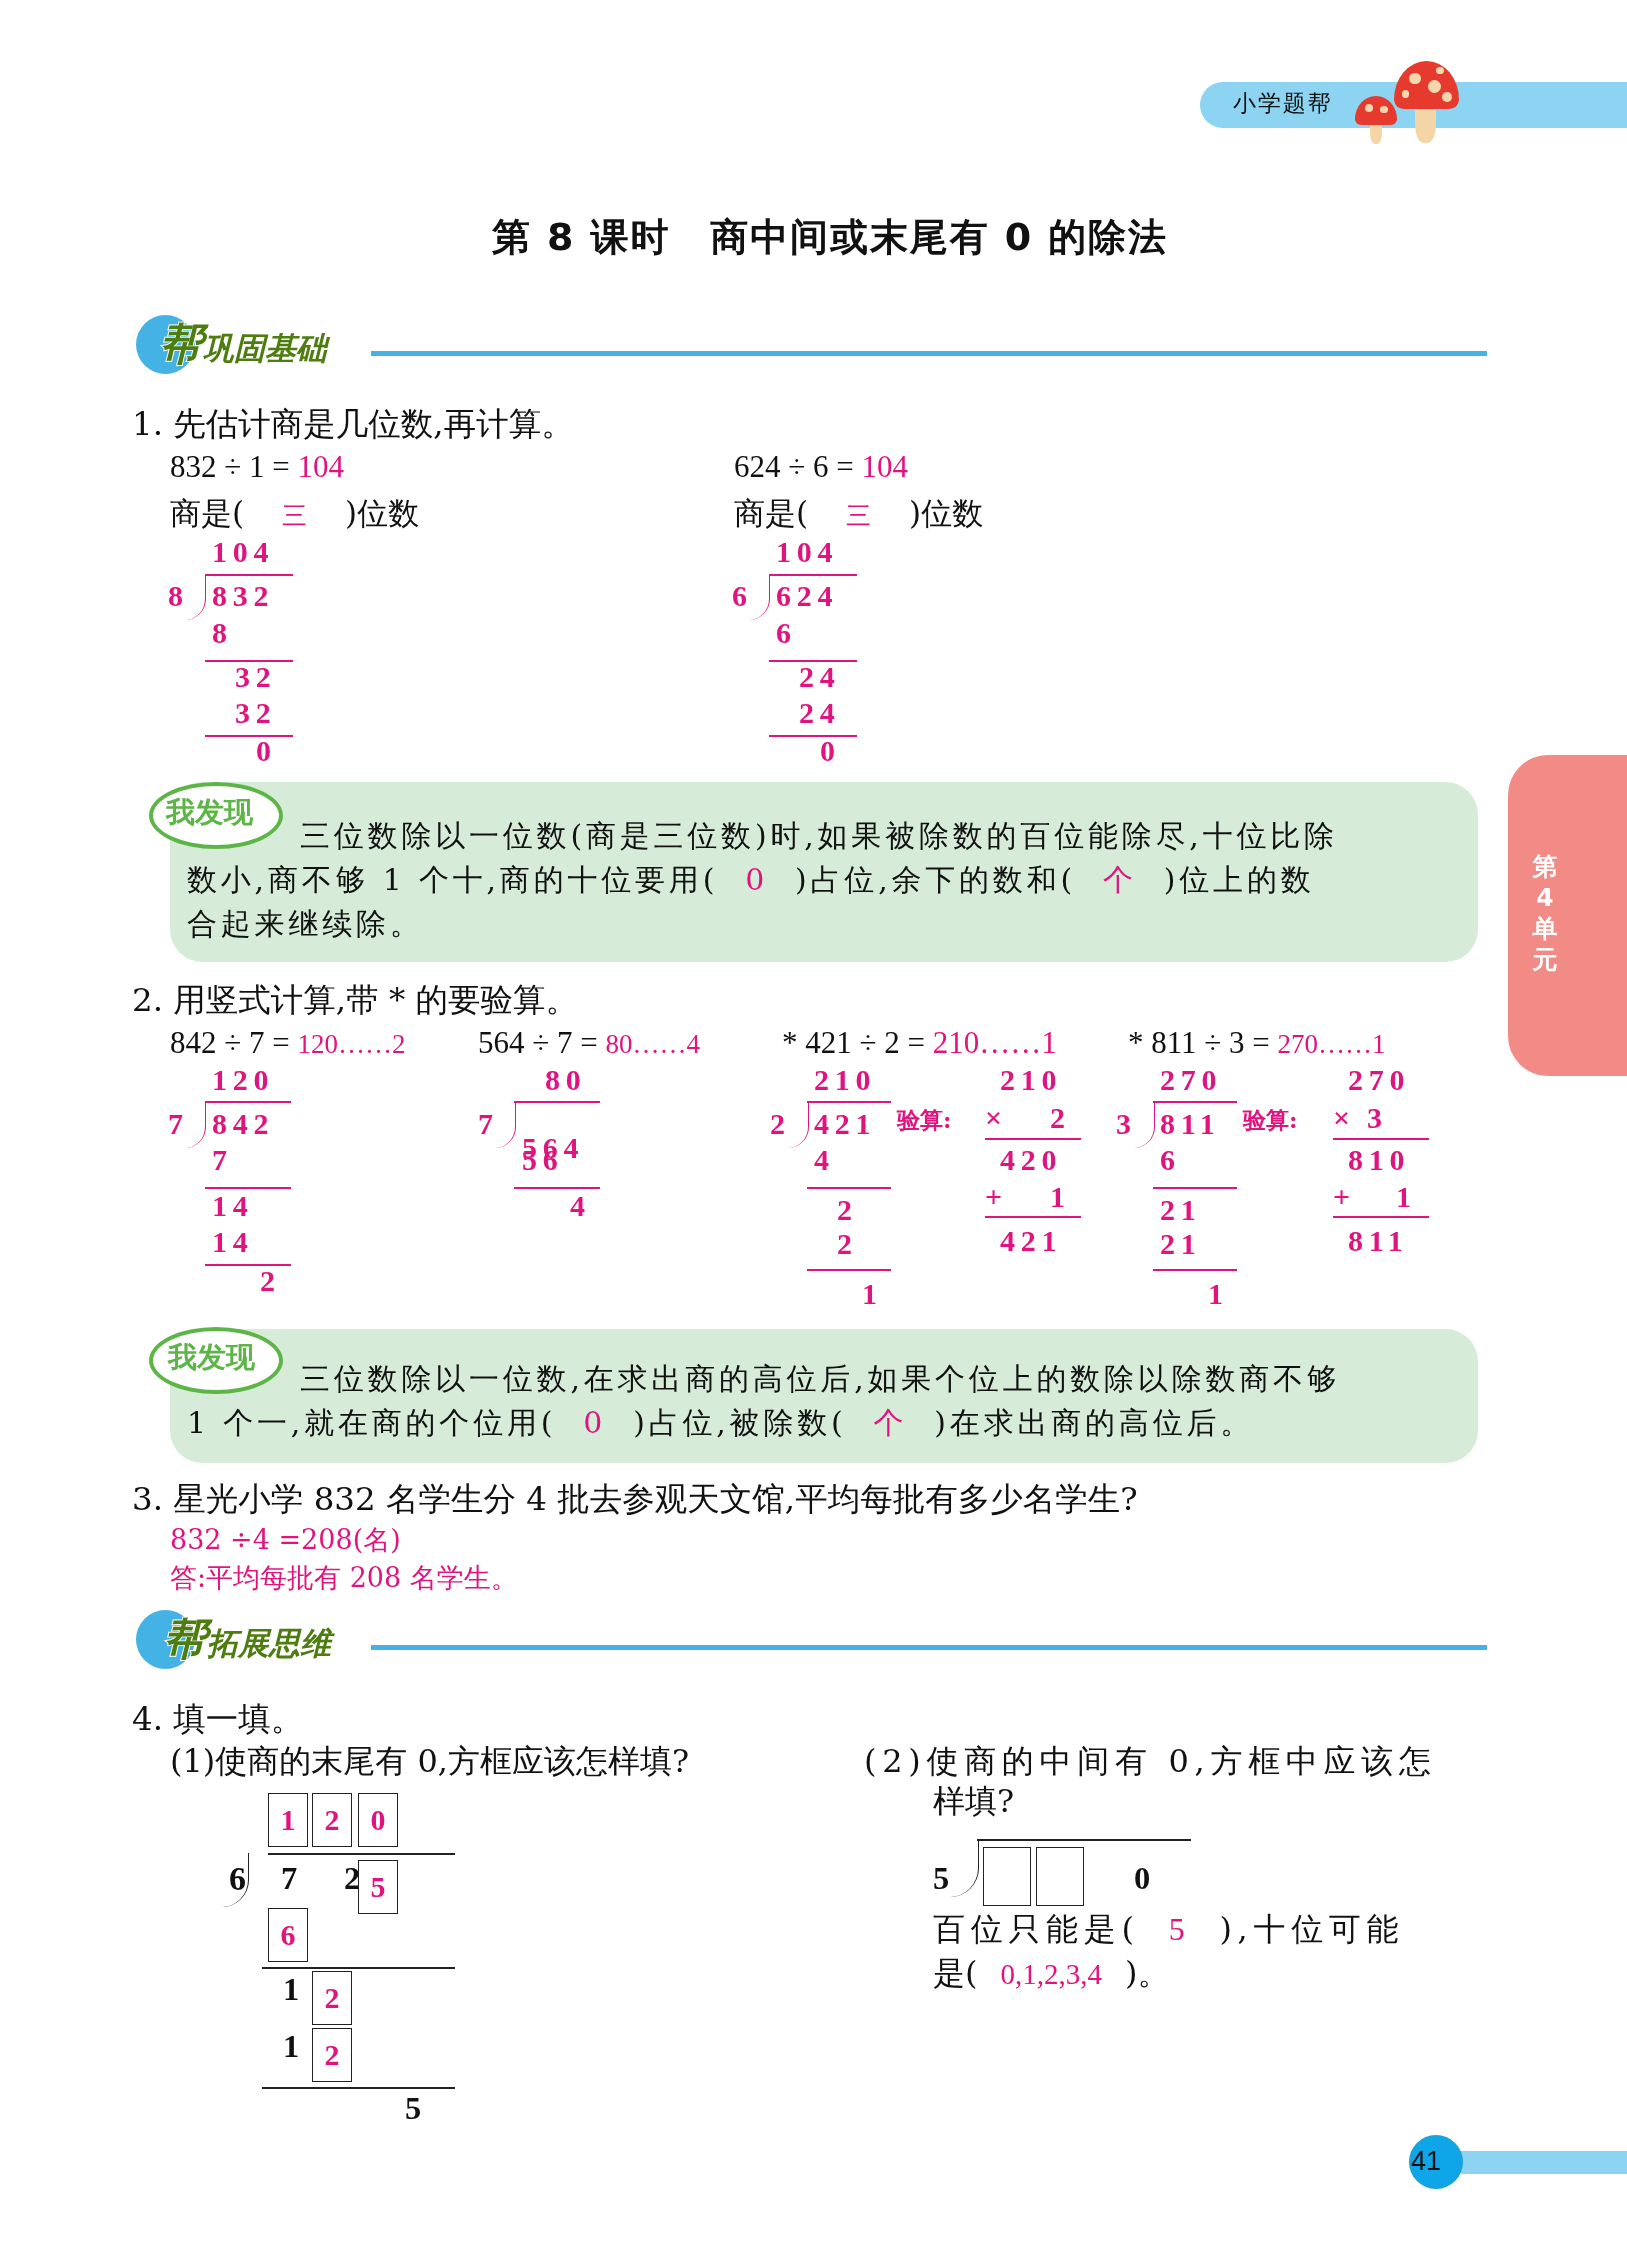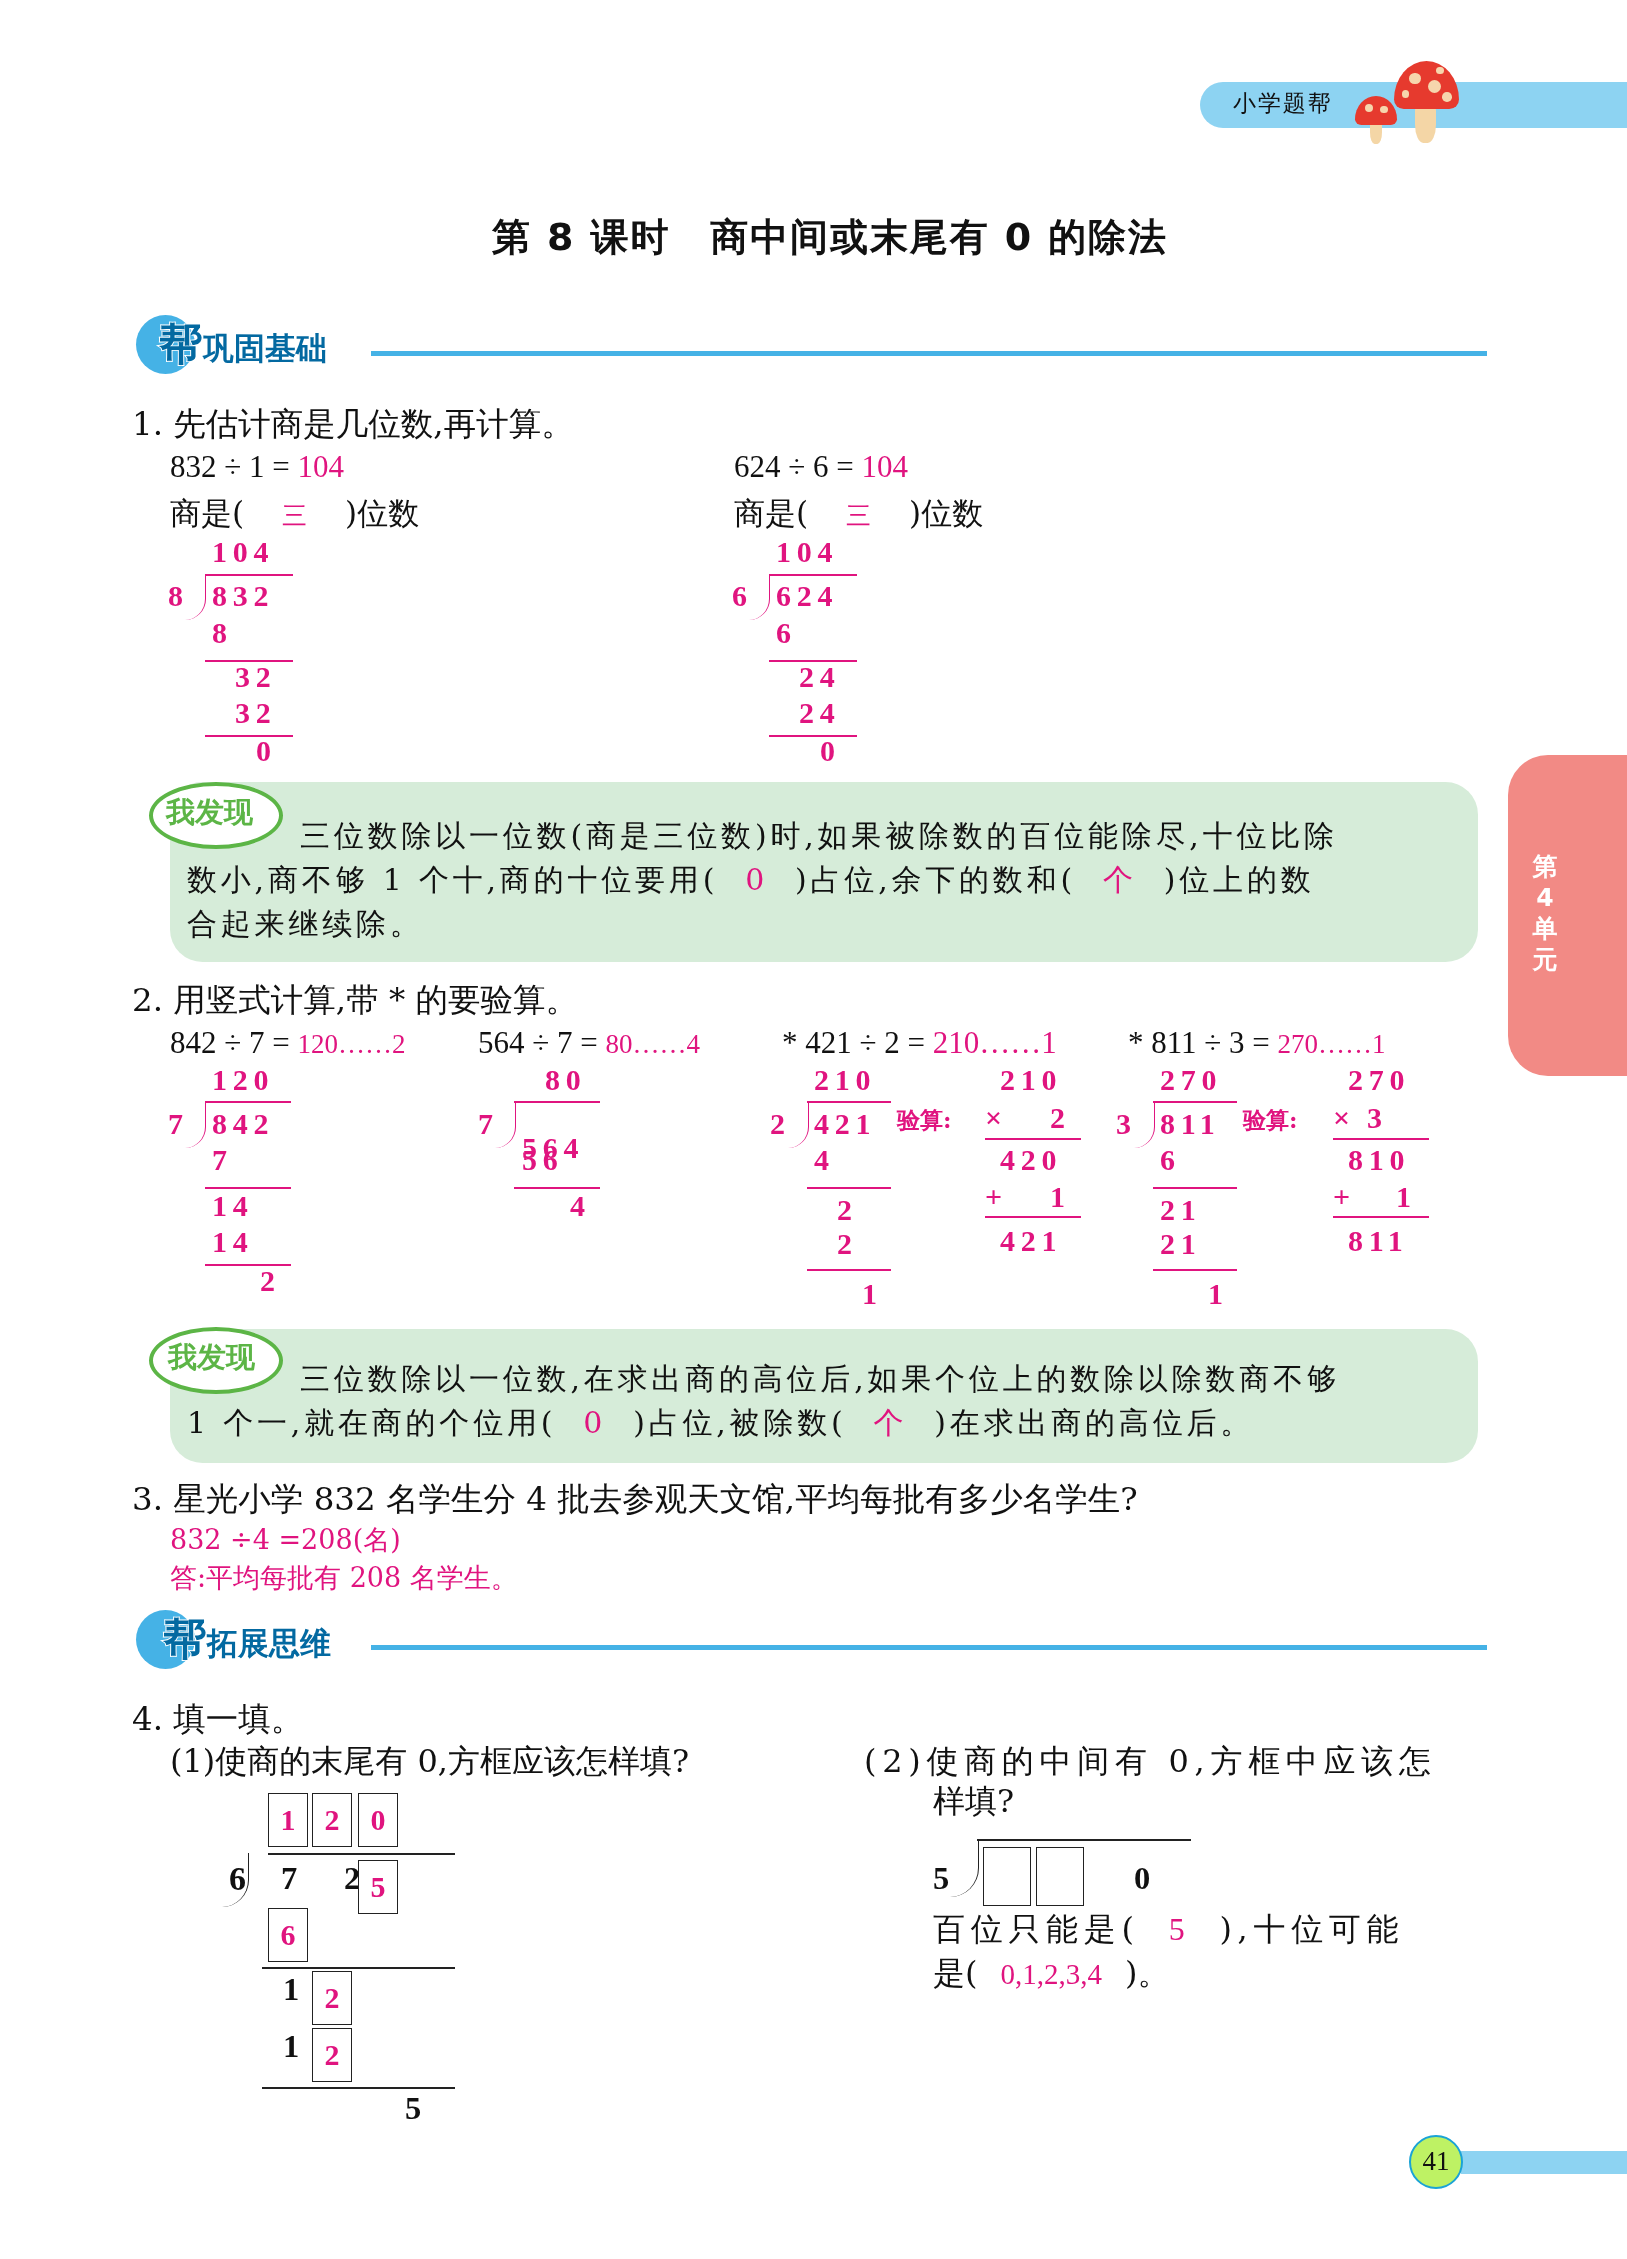--- a/index.html
+++ b/index.html
@@ -15,21 +15,21 @@
   .banner-text { left: 1233px; top: 88px; font-family: "DejaVu Sans", sans-serif; font-size: 23px; color: #111; letter-spacing: 1.9px; }
   .mushroom .cap { position: absolute; background: #e63a2e; border-radius: 50% 50% 15% 15% / 80% 80% 20% 20%; }
   .mushroom .stem { position: absolute; background: #f4d6a6; border-radius: 30% 30% 40% 40%; }
   .mushroom .dot { position: absolute; background: #f6d6ad; border-radius: 50%; }
 
   .title { left: 16px; width: 1628px; top: 212px; text-align: center; font-family: "DejaVu Sans", sans-serif;
            font-weight: bold; font-size: 38px; letter-spacing: 1.9px; }
 
   
   .sec-circle { width: 59px; height: 59px; border-radius: 50%; background: #45b2e6; }
-  .sec-label { font-family: "DejaVu Sans", sans-serif; font-weight: bold; color: #0369a1; }
+  .sec-label { font-family: "DejaVu Sans", sans-serif; font-weight: bold; color: #4d7c0f; font-style: italic; }
   .sec-label .big { font-size: 44px; -webkit-text-stroke: 1.9px #fff; paint-order: stroke fill; }
   .sec-label .small { font-size: 31px; }
   .sec-line { height: 4.8px; background: #45b2e6; }
 
   .q { font-size: 32.5px; font-family: "DejaVu Serif", serif; }
   .eq { font-size: 31px; }
   .ld { font-family: "Liberation Serif", serif; font-weight: bold; font-size: 30px; color: #e0147f; letter-spacing: 5.7px; }
   .hline { height: 1.9px; background: #e0147f; }
   .bracket { width: 29px; border-left: 1.9px solid #e0147f; border-top: 1.9px solid #e0147f; border-top-left-radius: 29px 86px; }
 
@@ -39,21 +39,21 @@
   .call-text { font-size: 30px; letter-spacing: 3.8px; line-height: 44px; }
 
   .side-tab { left: 1508px; top: 755px; width: 119px; height: 321px; background: #f28a85; border-radius: 40px 0 0 40px; }
   .side-tab-text { left: 1526px; top: 851px; width: 38px; text-align: center; color: #fff; font-family: "DejaVu Sans", sans-serif;
                    font-weight: bold; font-size: 25px; line-height: 31px; }
 
   .box { border: 1.9px solid #222; background: #fff; text-align: center; }
   .blackline { height: 1.9px; background: #222; }
 
   .page-num-circle { left: 1409px; top: 2135px; width: 54px; height: 54px; border: 2.9px solid #1aa3d6; border-radius: 50%;
-                     background: #bef264; font-family: Liberation Serif, serif; font-size: 27px; text-align: center; line-height: 48px; }
+                     background: #0ea5e9; font-family: Liberation Sans, sans-serif; font-size: 27px; text-align: left; line-height: 48px; }
   .page-num-bar { left: 1461px; top: 2151px; width: 167px; height: 23px; background: #8dd3f2; }
 </style>
 </head>
 <body>
 
 <div class="abs banner"></div>
 <div class="abs banner-text">小学题帮</div>
 <div class="abs mushroom" style="left:1355px;top:96px;width:42px;height:48px;">
   <div class="stem" style="left:15.3px;top:19px;width:11.5px;height:29px;"></div>
   <div class="cap" style="left:0;top:0;width:42px;height:29px;"></div>

